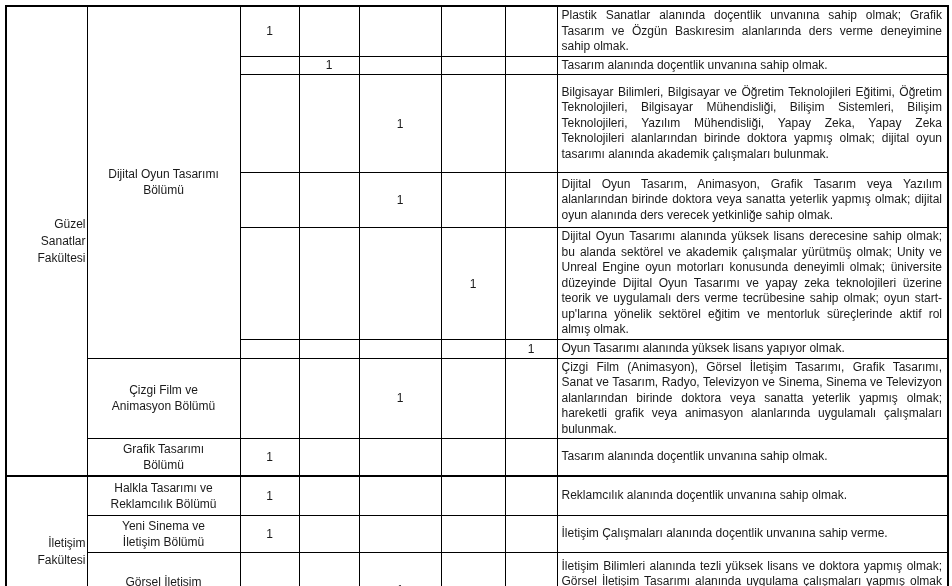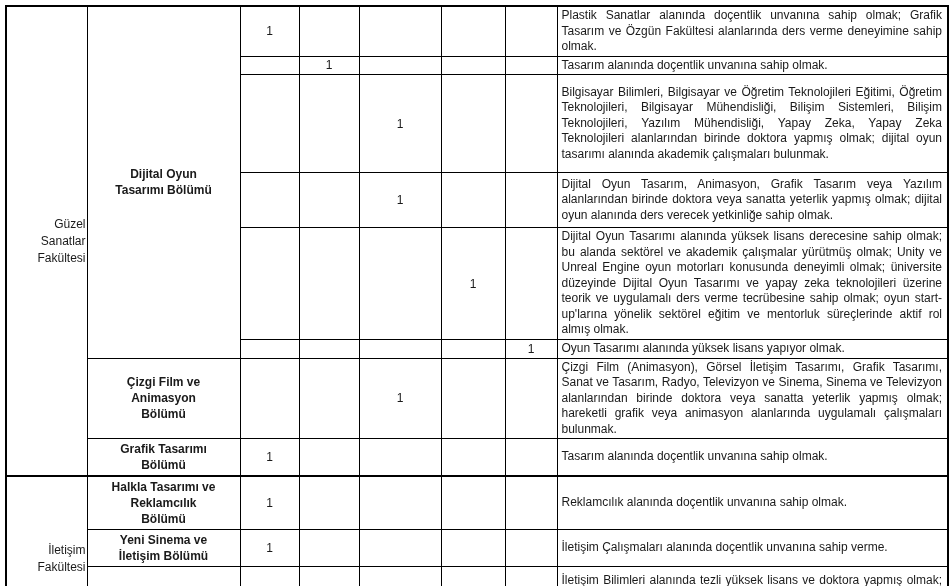--- a/index.html
+++ b/index.html
@@ -31,21 +31,20 @@
   }
   td.fac {
     text-align: right;
     line-height: 17px;
     padding: 2px 1px;
   }
   td.dept {
     text-align: center;
     line-height: 16px;
     padding: 2px 20px;
-    font-weight: bold;
   }
   td.num {
     text-align: center;
     line-height: 14px;
     padding: 0;
   }
   td.req {
     text-align: justify;
     line-height: 15.5px;
     padding: 1px 5px 1px 4px;
@@ -80,21 +79,21 @@
     </colgroup>
     <tbody>
       <tr class="r0">
         <td class="fac" rowspan="8">Güzel Sanatlar Fakültesi</td>
         <td class="dept" rowspan="6">Dijital Oyun Tasarımı Bölümü</td>
         <td class="num">1</td>
         <td class="num"></td>
         <td class="num"></td>
         <td class="num"></td>
         <td class="num"></td>
-        <td class="req">Plastik Sanatlar alanında doçentlik unvanına sahip olmak; Grafik Tasarım ve Özgün Fakültesi alanlarında ders verme deneyimine sahip olmak.</td>
+        <td class="req">Plastik Sanatlar alanında doçentlik unvanına sahip olmak; Grafik Tasarım ve Özgün Baskıresim alanlarında ders verme deneyimine sahip olmak.</td>
       </tr>
       <tr class="r1">
         <td class="num"></td>
         <td class="num">1</td>
         <td class="num"></td>
         <td class="num"></td>
         <td class="num"></td>
         <td class="req">Tasarım alanında doçentlik unvanına sahip olmak.</td>
       </tr>
       <tr class="r2">

